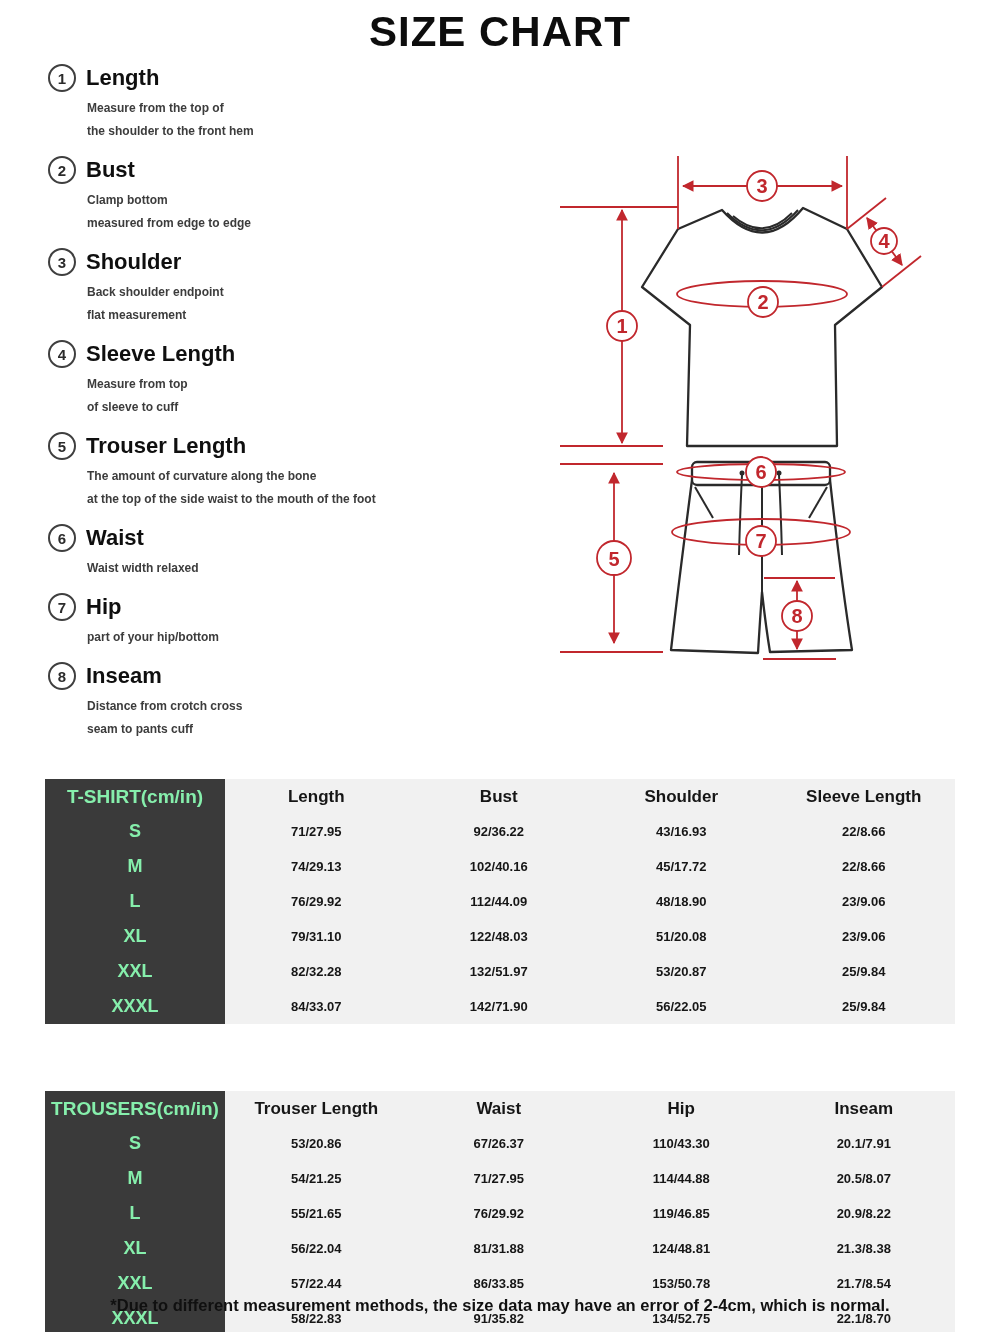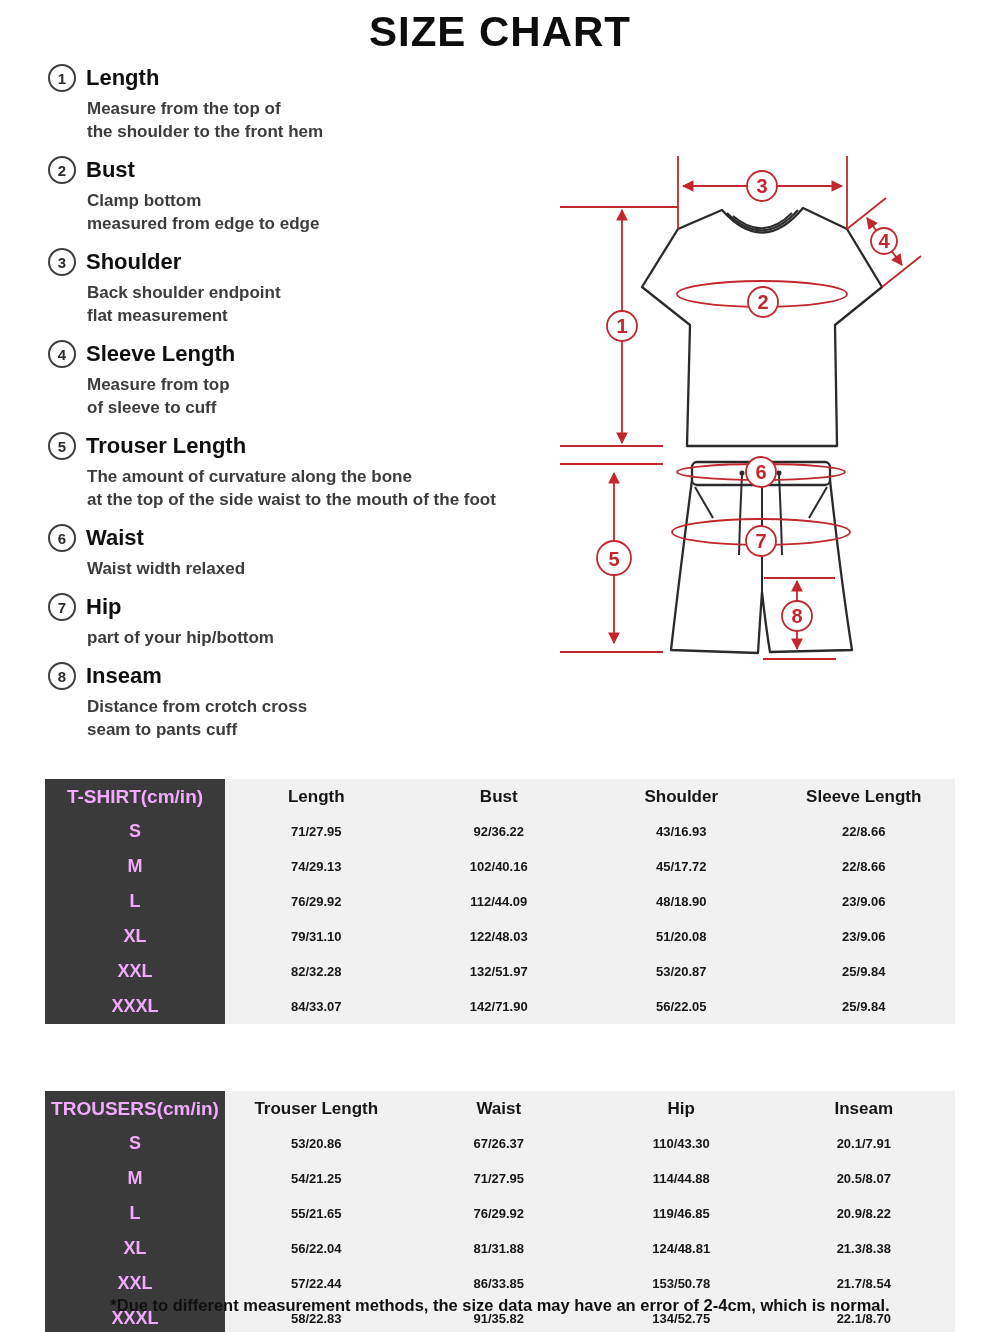--- a/index.html
+++ b/index.html
@@ -14,36 +14,36 @@
   
   .legend{position:absolute;top:64px;left:48px;width:525px;}
   .m-item{margin-bottom:13px;}
   .m-head{display:flex;align-items:center;margin-bottom:5px;}
   .m-circle{
     flex:none;width:24px;height:24px;border:2.5px solid #3f3f3f;border-radius:50%;
     display:flex;align-items:center;justify-content:center;
     font-size:15px;font-weight:bold;color:#2b2b2b;margin-right:10px;
   }
   .m-title{font-size:22px;font-weight:bold;color:#0f0f0f;}
-  .m-desc{margin-left:39px;font-size:17px;font-weight:bold;color:#3c3c3c;line-height:23px;}
+  .m-desc{margin-left:39px;font-size:12px;font-weight:bold;color:#3c3c3c;line-height:23px;}
   
   .diagram{position:absolute;left:555px;top:150px;width:445px;height:520px;}
   .garment{stroke:#2a2a2a;stroke-width:2.3;fill:#ffffff;stroke-linejoin:round;}
   .garment-line{stroke:#2a2a2a;stroke-width:2;fill:none;}
   .red{stroke:#c1272d;stroke-width:1.8;fill:none;}
   .red-dot{fill:#2a2a2a;stroke:none;}
   .red-badge{stroke:#c1272d;stroke-width:1.8;fill:#ffffff;}
   .red-num{fill:#c1272d;font-size:20px;font-weight:bold;text-anchor:middle;stroke:none;}
   
   .tbl{position:absolute;left:45px;width:910px;}
   .tbl-tshirt{top:779px;}
   .tbl-trousers{top:1047px;margin-top:44px;}
   .tbl table{width:100%;border-collapse:collapse;table-layout:fixed;}
   .tbl th,.tbl td{height:35px;padding:0;text-align:center;vertical-align:middle;}
-  .tbl .dark{background:#3a3a3a;color:#f0abfc;font-weight:bold;font-size:18px;}
+  .tbl .dark{background:#3a3a3a;color:#86efac;font-weight:bold;font-size:18px;}
   .tbl .corner{font-size:19px;}
   .tbl .light{background:#f1f1f1;color:#161616;font-weight:bold;font-size:13px;}
   .tbl .colhead{font-size:17px;}
   
   .footnote{
     position:absolute;top:1296px;left:0;width:100%;text-align:center;
     font-size:16.5px;font-weight:bold;color:#101010;
   }
 </style>
 </head>

